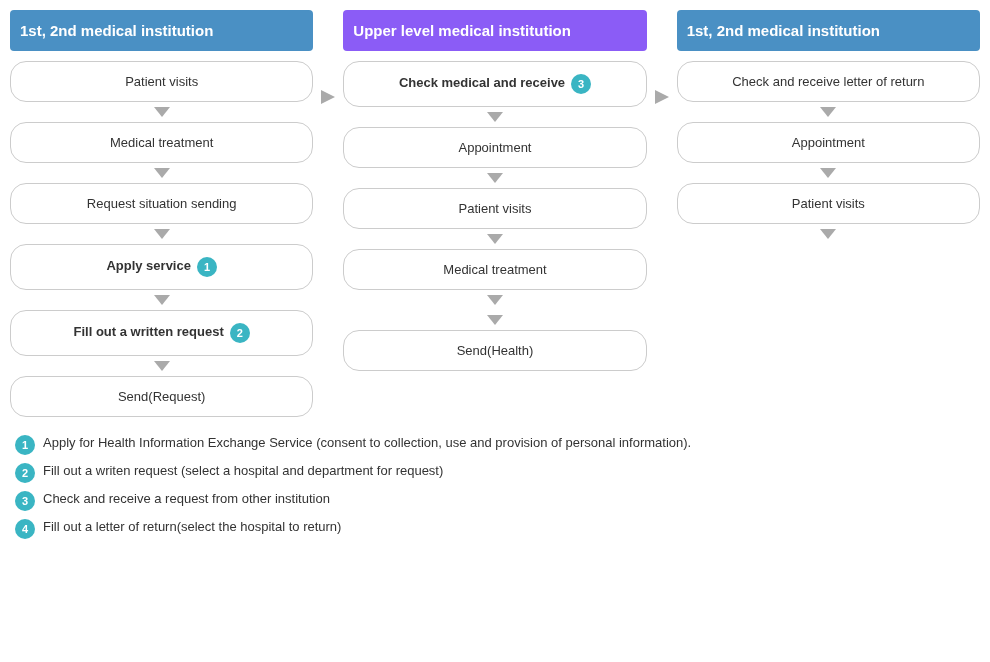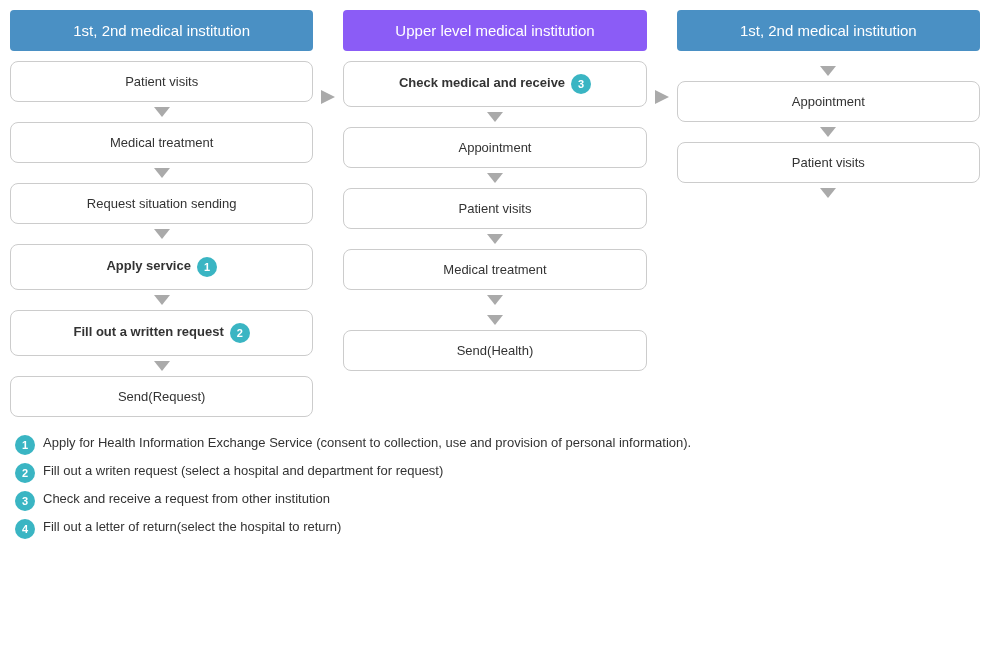--- a/index.html
+++ b/index.html
@@ -8,35 +8,34 @@
       background: #fff;
       width: 990px;
       min-height: 662px;
       padding: 10px;
       font-size: 13px;
     }
 
     .column-header {
       width: 100%;
       padding: 12px 10px;
-      text-align: center;
       color: #fff;
-      font-weight: normal;
+      font-weight: bold;
       font-size: 15px;
       border-radius: 4px;
       margin-bottom: 10px;
     }
 
     .col1-header, .col3-header { background-color: #4a90c4; }
     .col2-header { background-color: #8b5cf6; }
 
     .box {
       width: 100%;
       border: 1.5px solid #ccc;
-      border-radius: 8px;
+      border-radius: 16px;
       padding: 12px 8px;
       text-align: center;
       background: #fff;
       font-size: 13px;
       color: #333;
       position: relative;
     }
 
     .box.bold-text {
       font-weight: bold;
@@ -179,20 +178,21 @@
       </div>
     </div>
 
     <div class="arrow-col">
       <div class="h-arrow-indicator"></div>
     </div>
 
     <div class="col-flow">
       <div class="column-header col1-header">1st, 2nd medical institution</div>
       <div class="box-container">
+        <div class="box"><span>Check and receive letter of return</span></div>
         <div class="arrow"></div>
         <div class="box"><span>Appointment</span></div>
         <div class="arrow"></div>
         <div class="box"><span>Patient visits</span></div>
         <div class="arrow"></div>
       </div>
     </div>
 
   </div>
 

